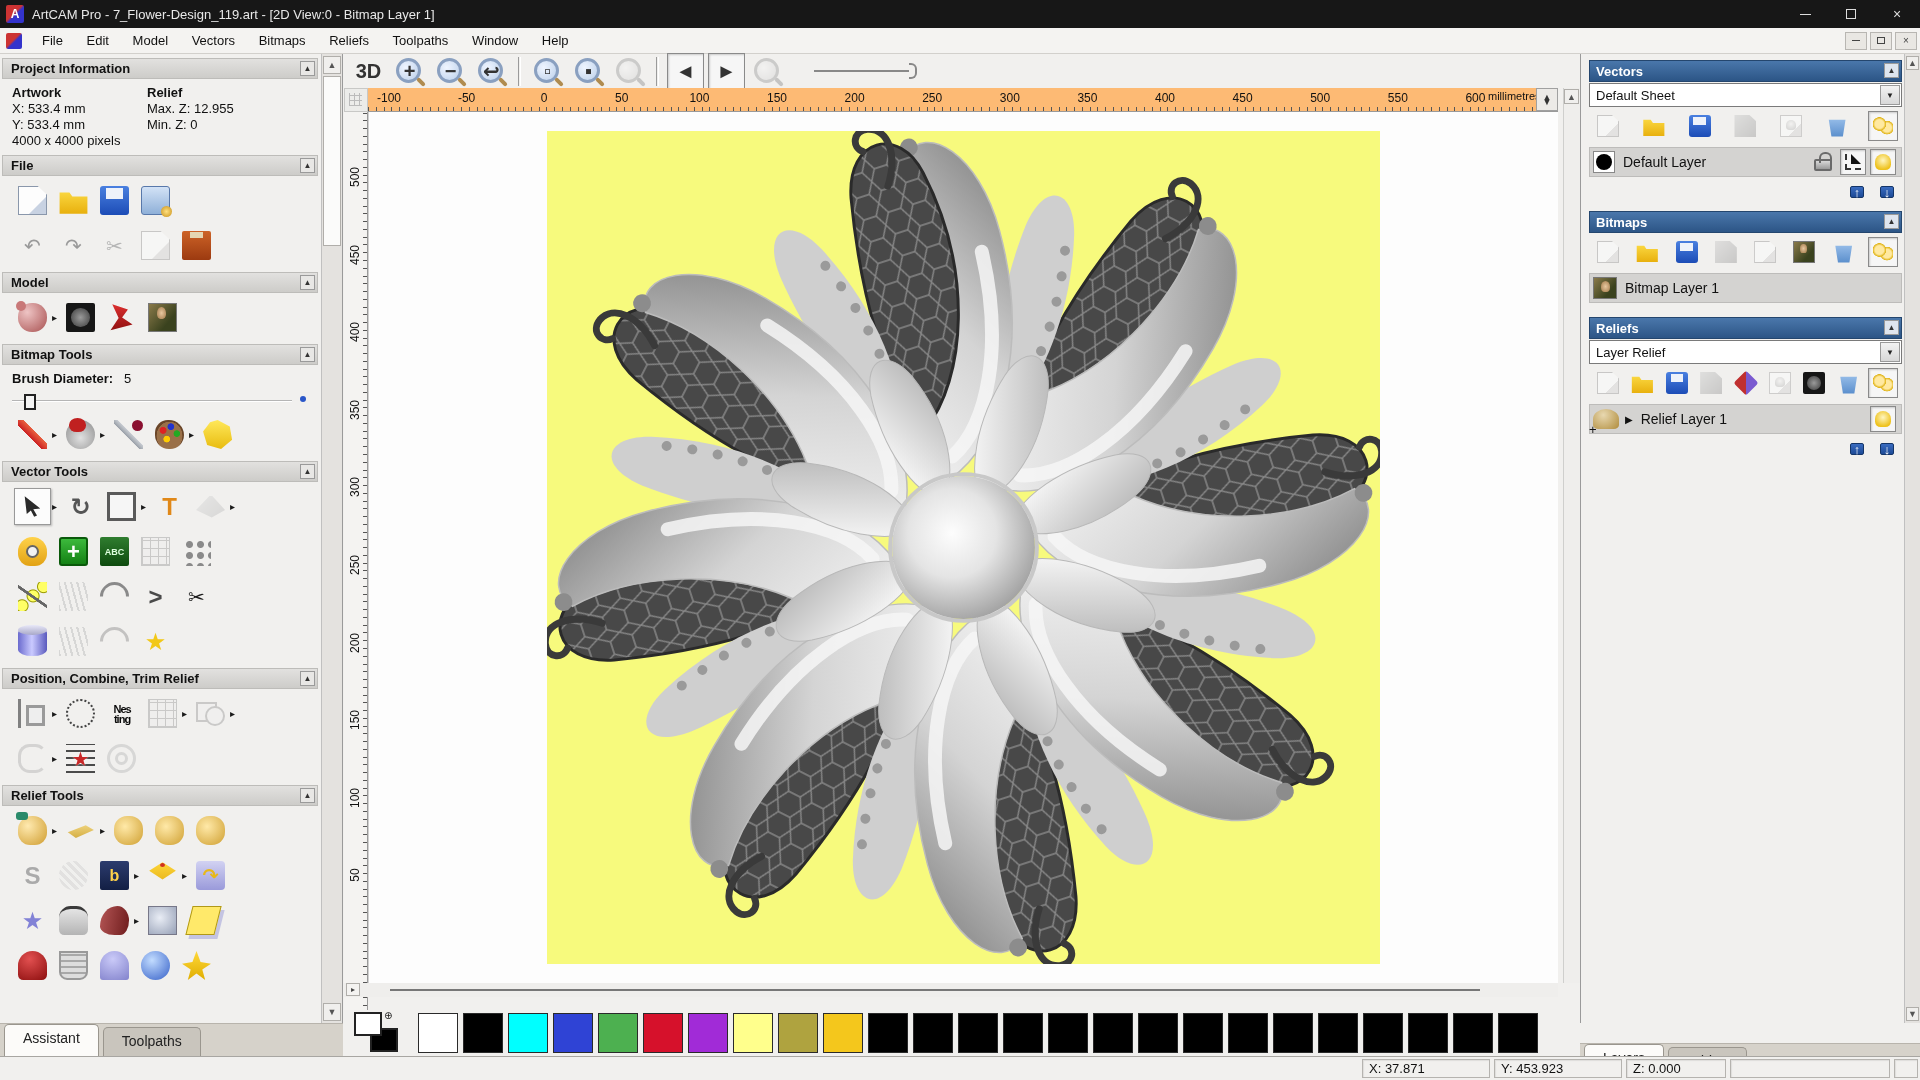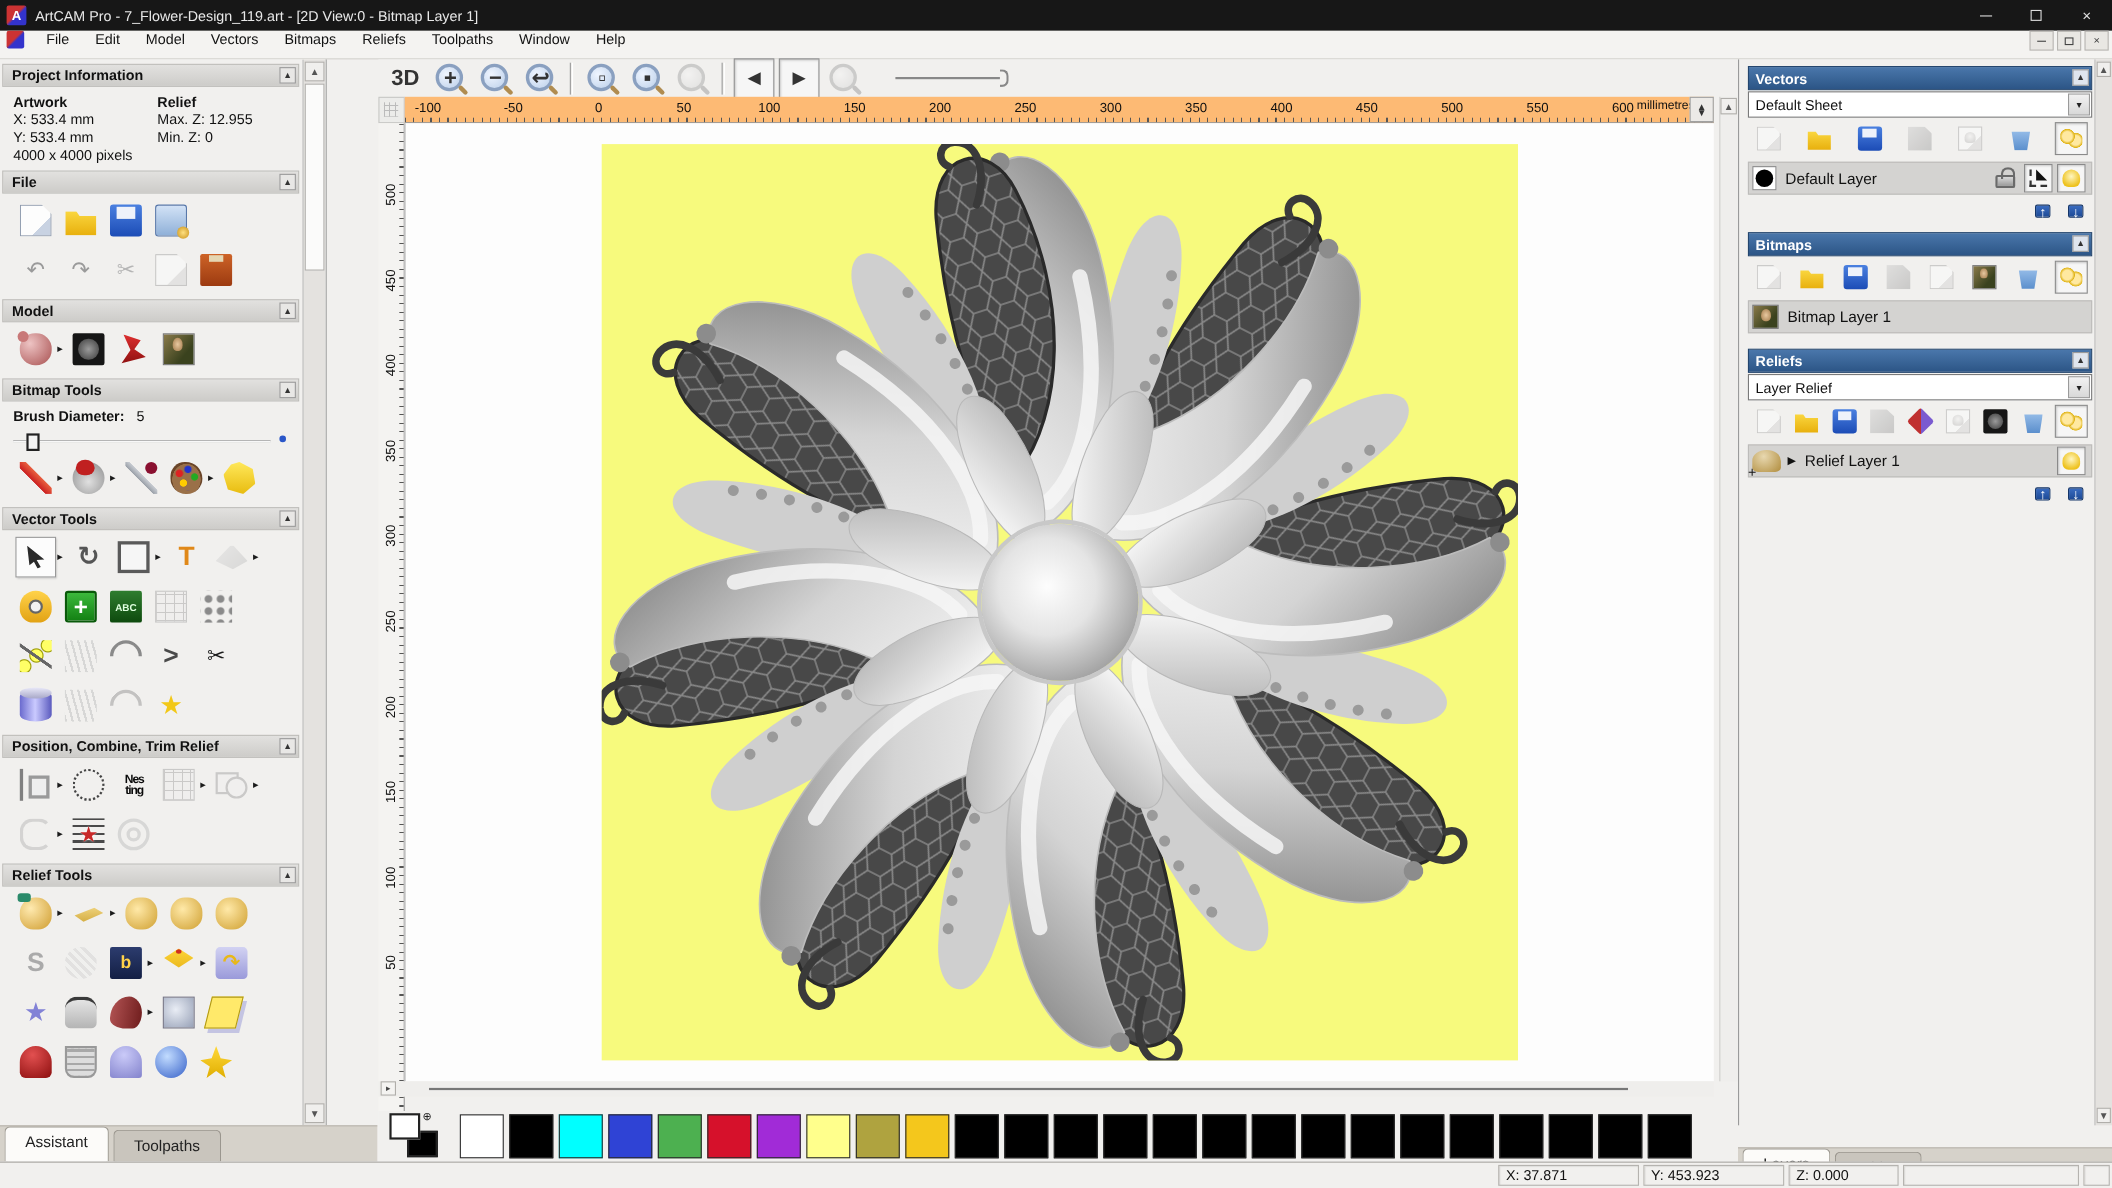--- a/index.html
+++ b/index.html
@@ -13,32 +13,32 @@
   #titlebar .applogo{width:18px;height:18px;margin:0 8px 0 6px;border-radius:2px;
     background:linear-gradient(135deg,#c33 45%,#33c 55%);display:flex;align-items:center;justify-content:center;
     color:#fff;font-weight:bold;font-size:12px;}
   #titlebar .spacer{flex:1;}
   .winbtn{width:46px;height:28px;display:flex;align-items:center;justify-content:center;color:#ddd;font-size:14px;}
   .winbtn .maxbox{width:10px;height:10px;border:1px solid #ddd;}
   .winbtn .minbar{width:11px;height:1px;background:#ddd;display:block;}
 
   
   #menubar{position:absolute;left:0;top:28px;width:1920px;height:26px;background:#f4f3f1;
-    border-bottom:1px solid #d2d0cc;display:flex;align-items:flex-start;font-size:13px;color:#111;}
+    border-bottom:1px solid #d2d0cc;display:flex;align-items:center;font-size:13px;color:#111;}
   #menubar .applogo2{width:16px;height:16px;margin:0 10px 0 6px;border-radius:2px;
     background:linear-gradient(135deg,#c33 45%,#33c 55%);}
   .menu-item{padding:4px 10px;}
   #menubar .spacer{flex:1;}
   .mdi-btn{width:22px;height:18px;border:1px solid #b8b6b2;background:#e9e7e3;margin-right:3px;
     display:flex;align-items:center;justify-content:center;font-size:10px;color:#444;}
   .mdi-btn .maxbox{width:8px;height:7px;border:1px solid #444;}
   .mdi-btn .minbar{width:8px;height:1px;background:#444;}
 
   
-  #assistant{position:absolute;left:0;top:54px;width:297px;height:969px;background:#f1f0ee;
+  #assistant{position:absolute;left:0;top:54px;width:343px;height:969px;background:#f1f0ee;
     border-right:1px solid #9a9a9a;overflow:hidden;padding-right:22px;}
   .sec-head{height:21px;margin:4px 2px 2px 2px;background:linear-gradient(#e2e1df,#cdccc9);
     border:1px solid #bdbcb9;display:flex;align-items:center;font-weight:bold;font-size:13px;color:#111;
     padding-left:8px;position:relative;}
   .sec-btn{position:absolute;right:2px;top:2px;width:15px;height:15px;background:#e8e7e5;border:1px solid #9a9a9a;
     display:flex;align-items:center;justify-content:center;font-size:8px;color:#333;}
   .projinfo{display:flex;font-size:13px;color:#111;padding:4px 0 2px 12px;}
   .projinfo .col{width:135px;line-height:16px;}
   .projinfo .hd{font-weight:bold;}
   .toolrow{display:flex;align-items:center;padding:3px 0 3px 12px;}

